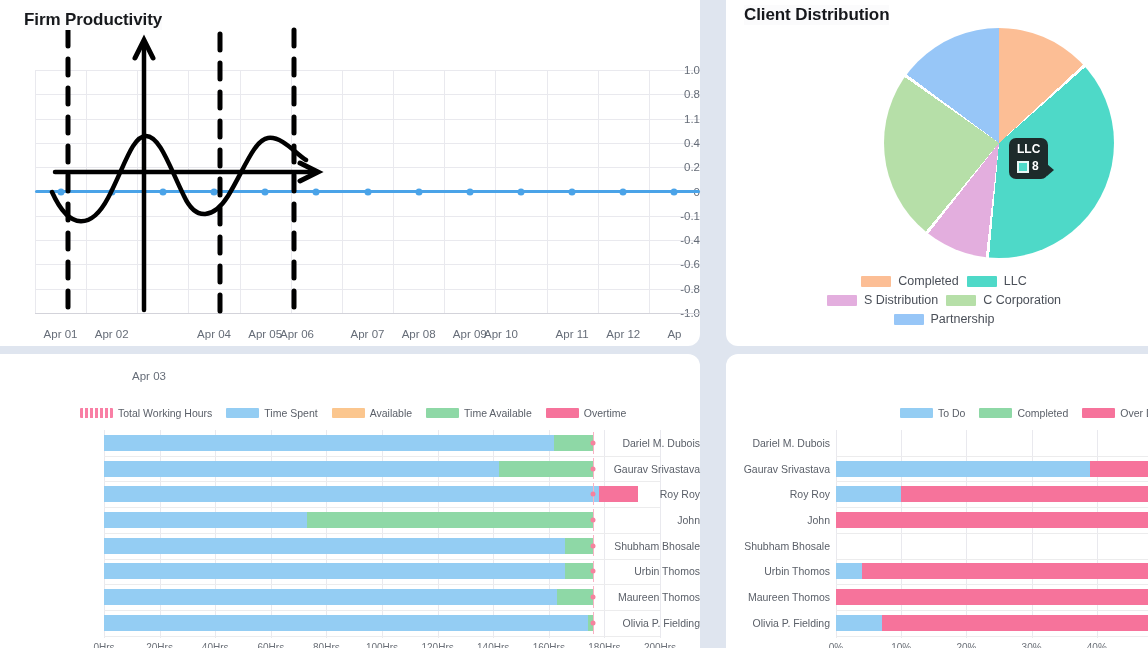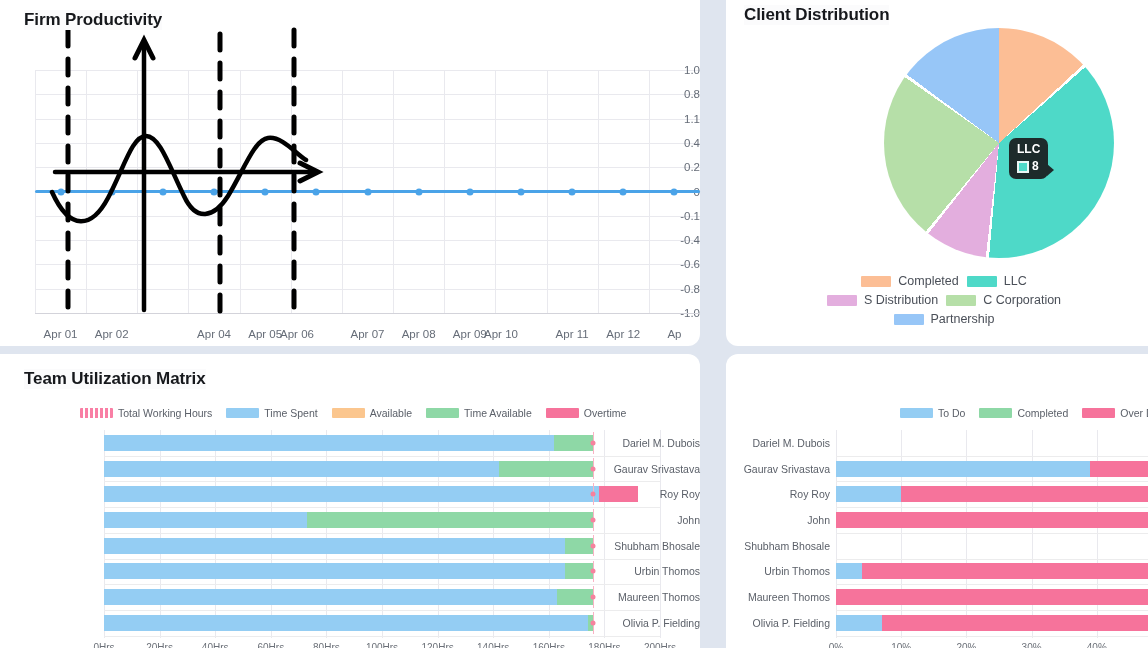--- a/index.html
+++ b/index.html
@@ -217,21 +217,20 @@
         </div>
       </div>
       <div class="lgrow">
         <div class="lgitem">
           <span class="lgbox" style="background: rgb(151, 198, 247);"></span>
           <span class="lgtext">Partnership</span>
         </div>
       </div>
     </div>
 
-  <div class="ctitle t-util">Team Utilization Matrix</div>
   <div class="barLegend" id="utilLegend" style="left:80px;top:407px;">
       <div class="blitem">
         <span class="blbox" style="background: repeating-linear-gradient(90deg, rgb(249, 127, 165) 0px, rgb(249, 127, 165) 3px, rgb(255, 255, 255) 3px, rgb(255, 255, 255) 5px);"></span>
         <span class="bltext">Total Working Hours</span>
       </div>
       <div class="blitem">
         <span class="blbox" style="background: rgb(148, 205, 243);"></span>
         <span class="bltext">Time Spent</span>
       </div>
       <div class="blitem">

